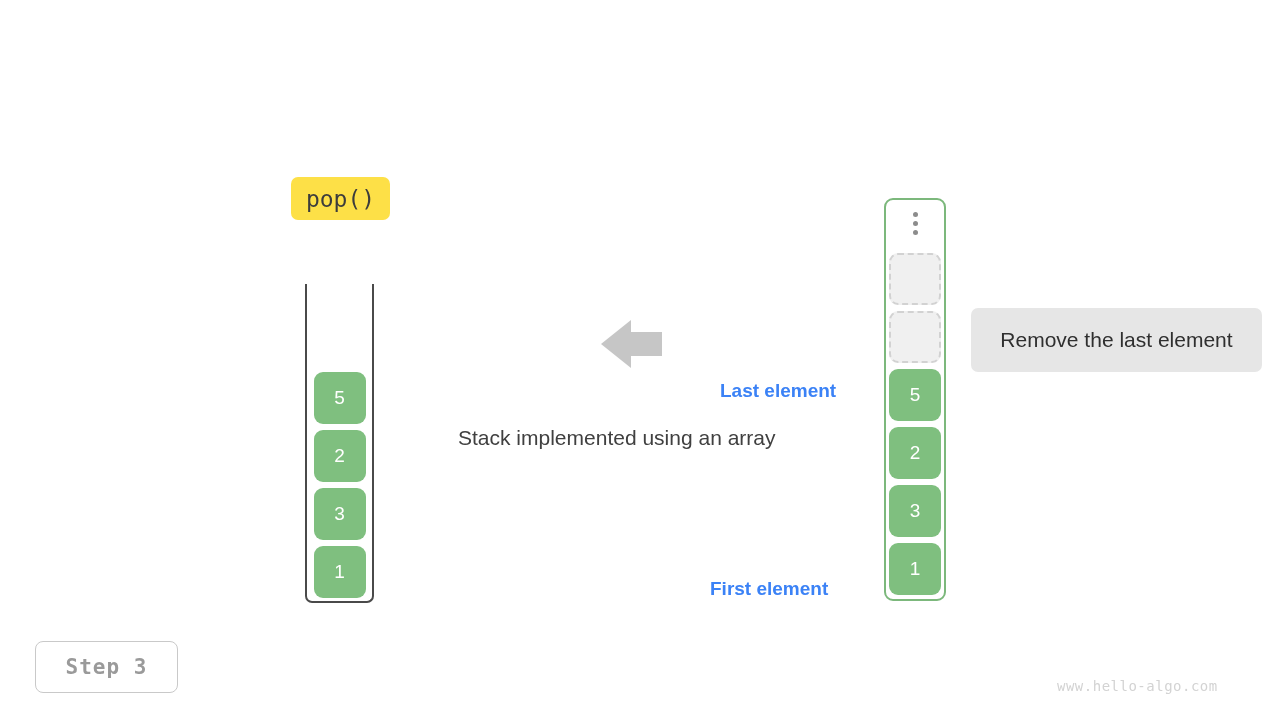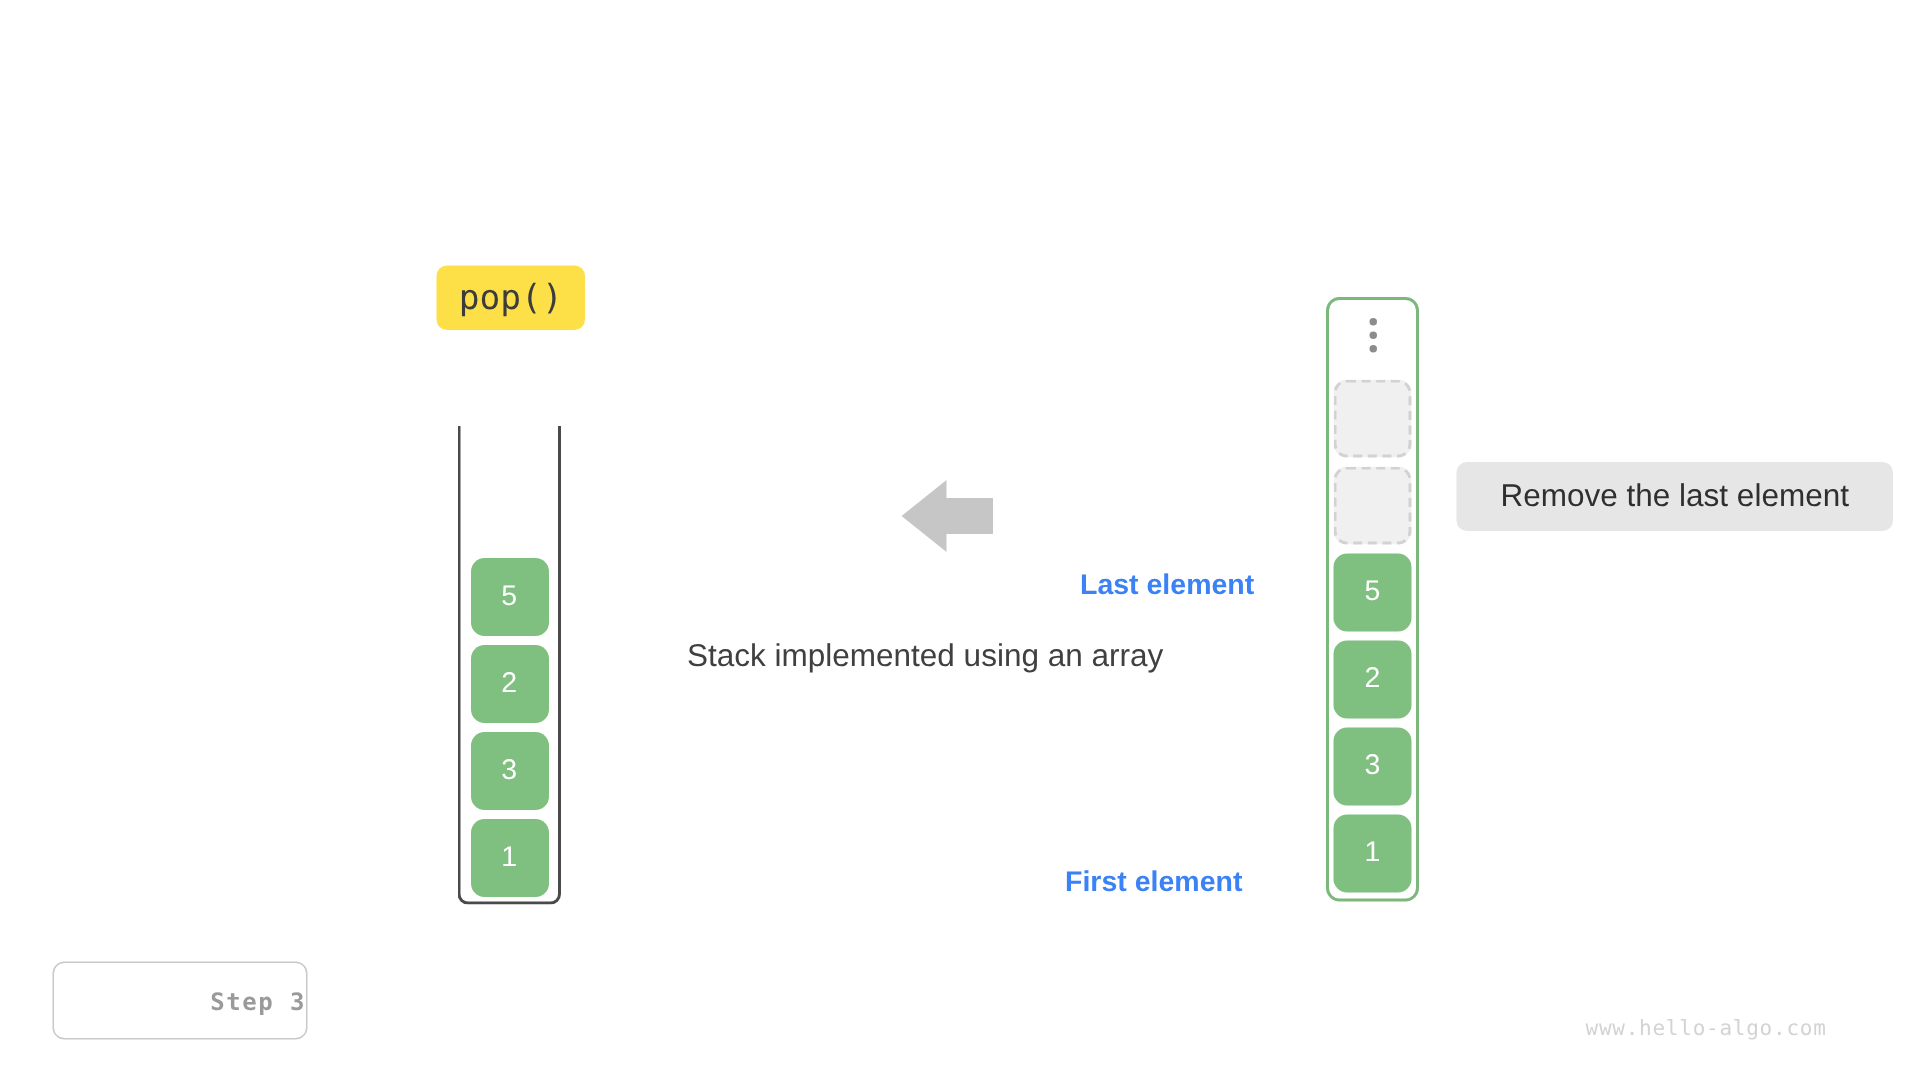--- a/index.html
+++ b/index.html
@@ -35,30 +35,30 @@
     font-size: 23px;
     color: #3c3c3c;
     letter-spacing: 0px;
   }
 
   
   .step-chip {
     position: absolute;
     left: 35px;
     top: 641px;
-    width: 170px;
+    width: 143px;
     height: 52px;
     background: #ffffff;
     border: 1px solid #c9c9c9;
     border-radius: 8px;
     display: flex;
     align-items: center;
-    justify-content: flex-end;
+    justify-content: center;
     font-family: "DejaVu Sans Mono", "Liberation Mono", monospace;
-    font-size: 16px;
+    font-size: 21px;
     font-weight: bold;
     color: #9a9a9a;
     letter-spacing: 1px;
     box-sizing: border-box;
   }
 
   
   .caption {
     position: absolute;
     left: 458px;
@@ -186,21 +186,21 @@
   }
   .anno.last { left: 720px; top: 380px; }
   .anno.first { left: 710px; top: 578px; }
 
   
   .tip-box {
     position: absolute;
     left: 971px;
     top: 308px;
     width: 291px;
-    height: 46px;
+    height: 64px;
     background: #e6e6e6;
     border-radius: 7px;
     display: flex;
     align-items: center;
     justify-content: center;
     font-size: 21px;
     color: #2f2f2f;
     white-space: nowrap;
   }
 </style>

